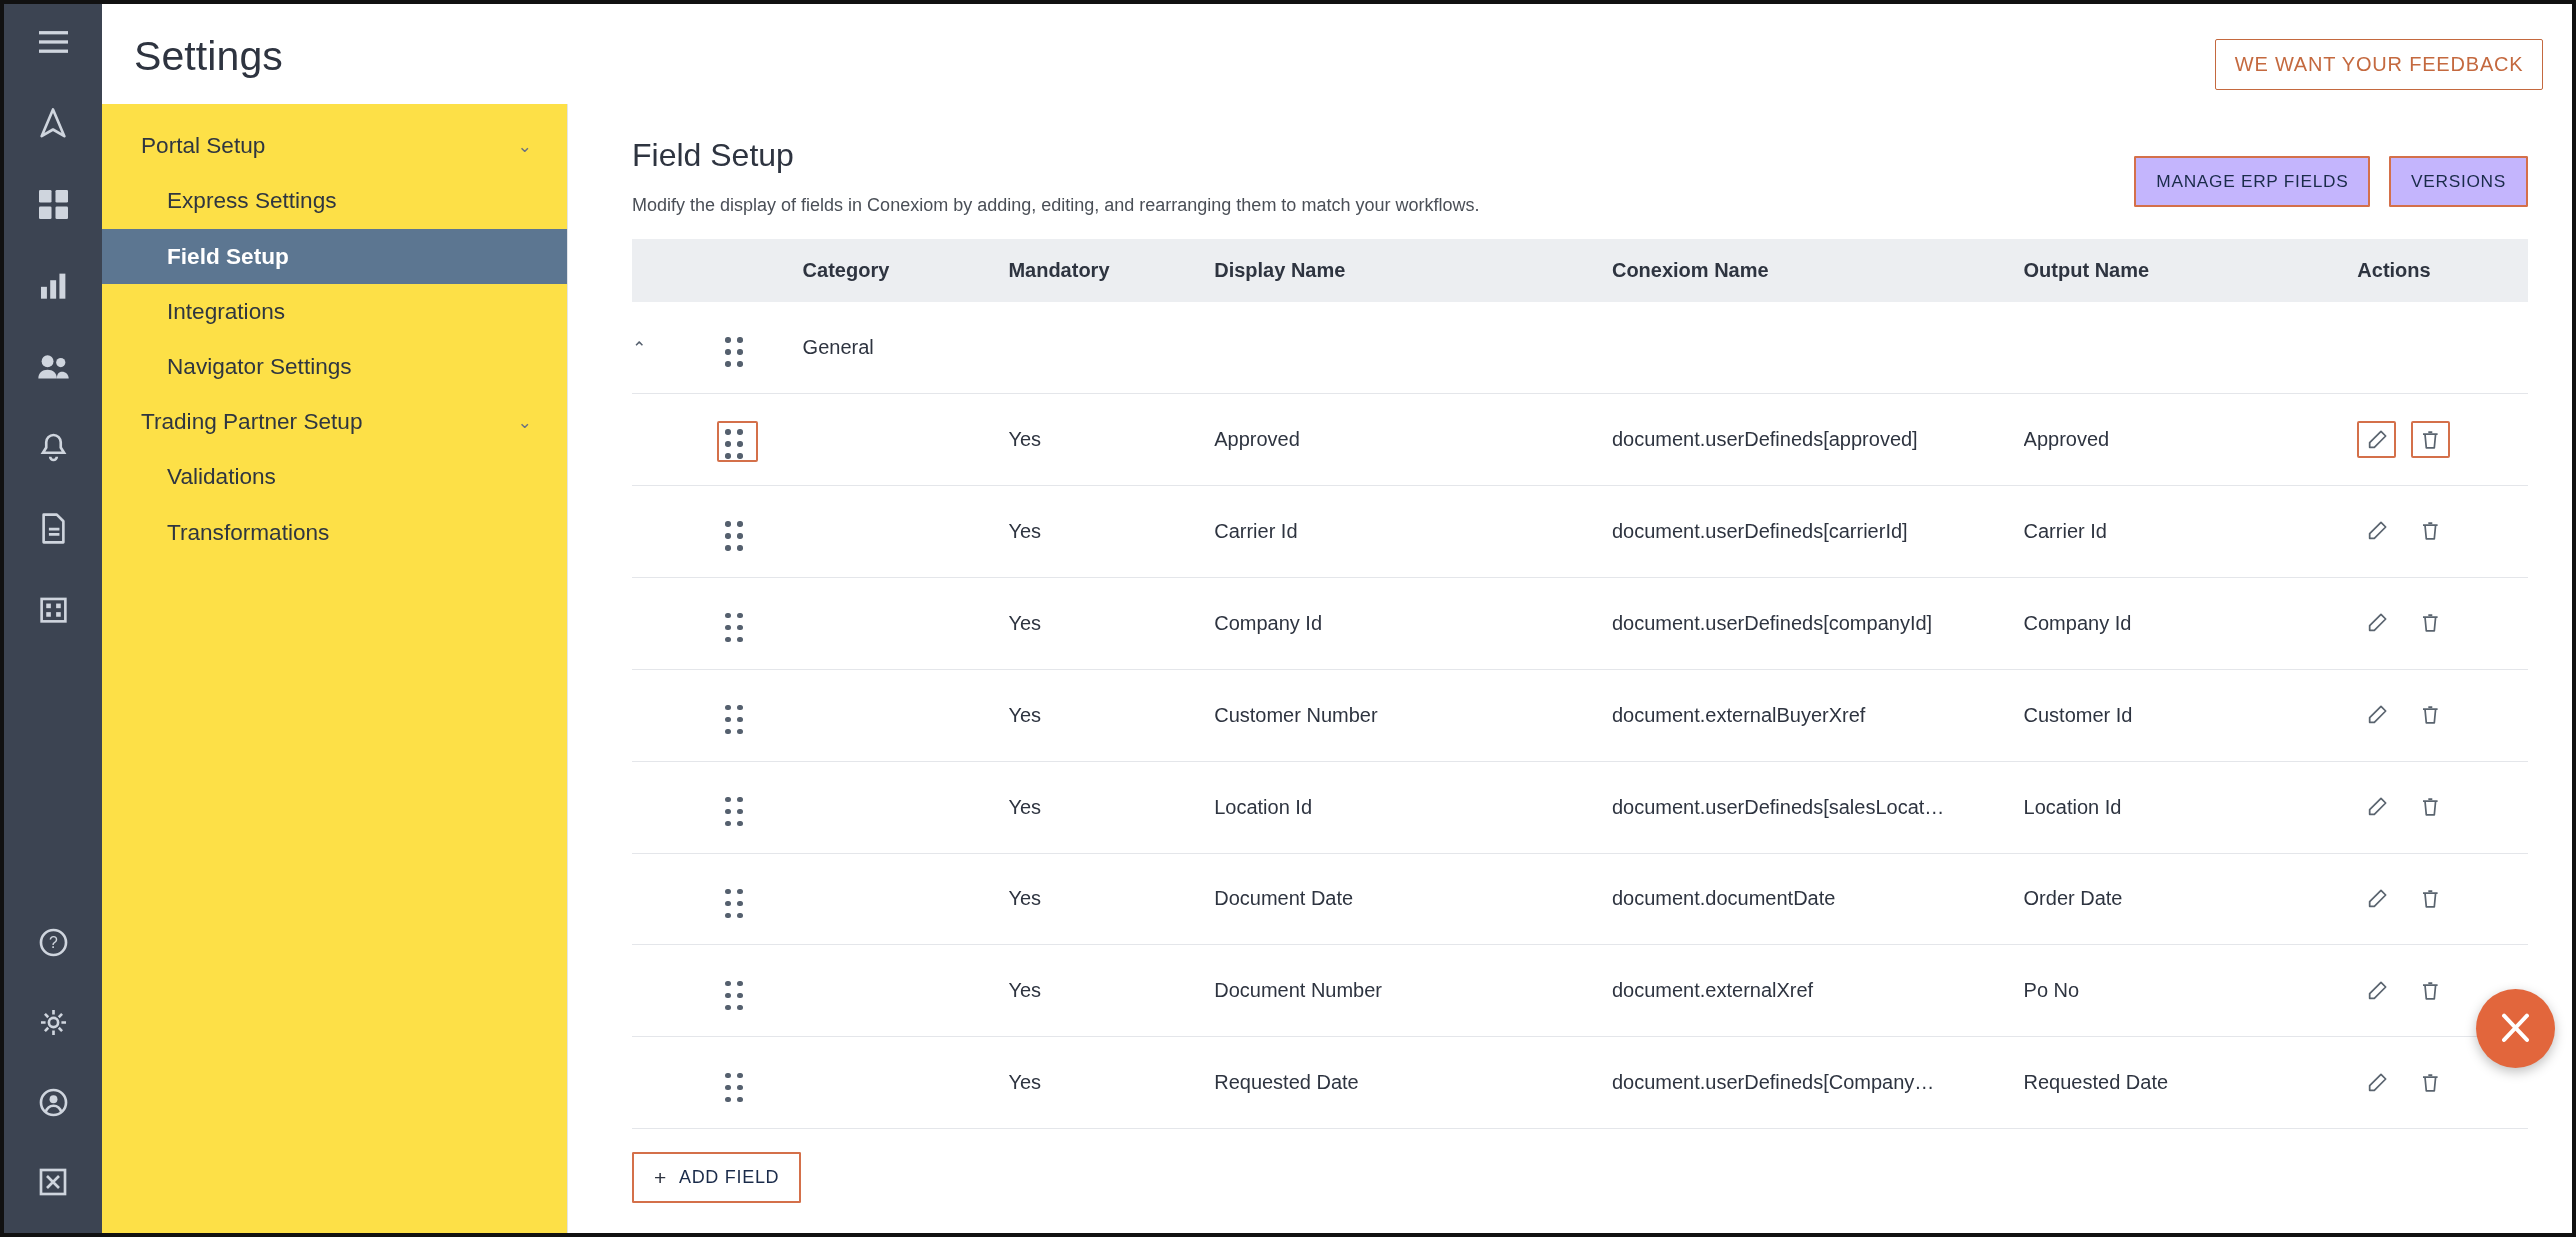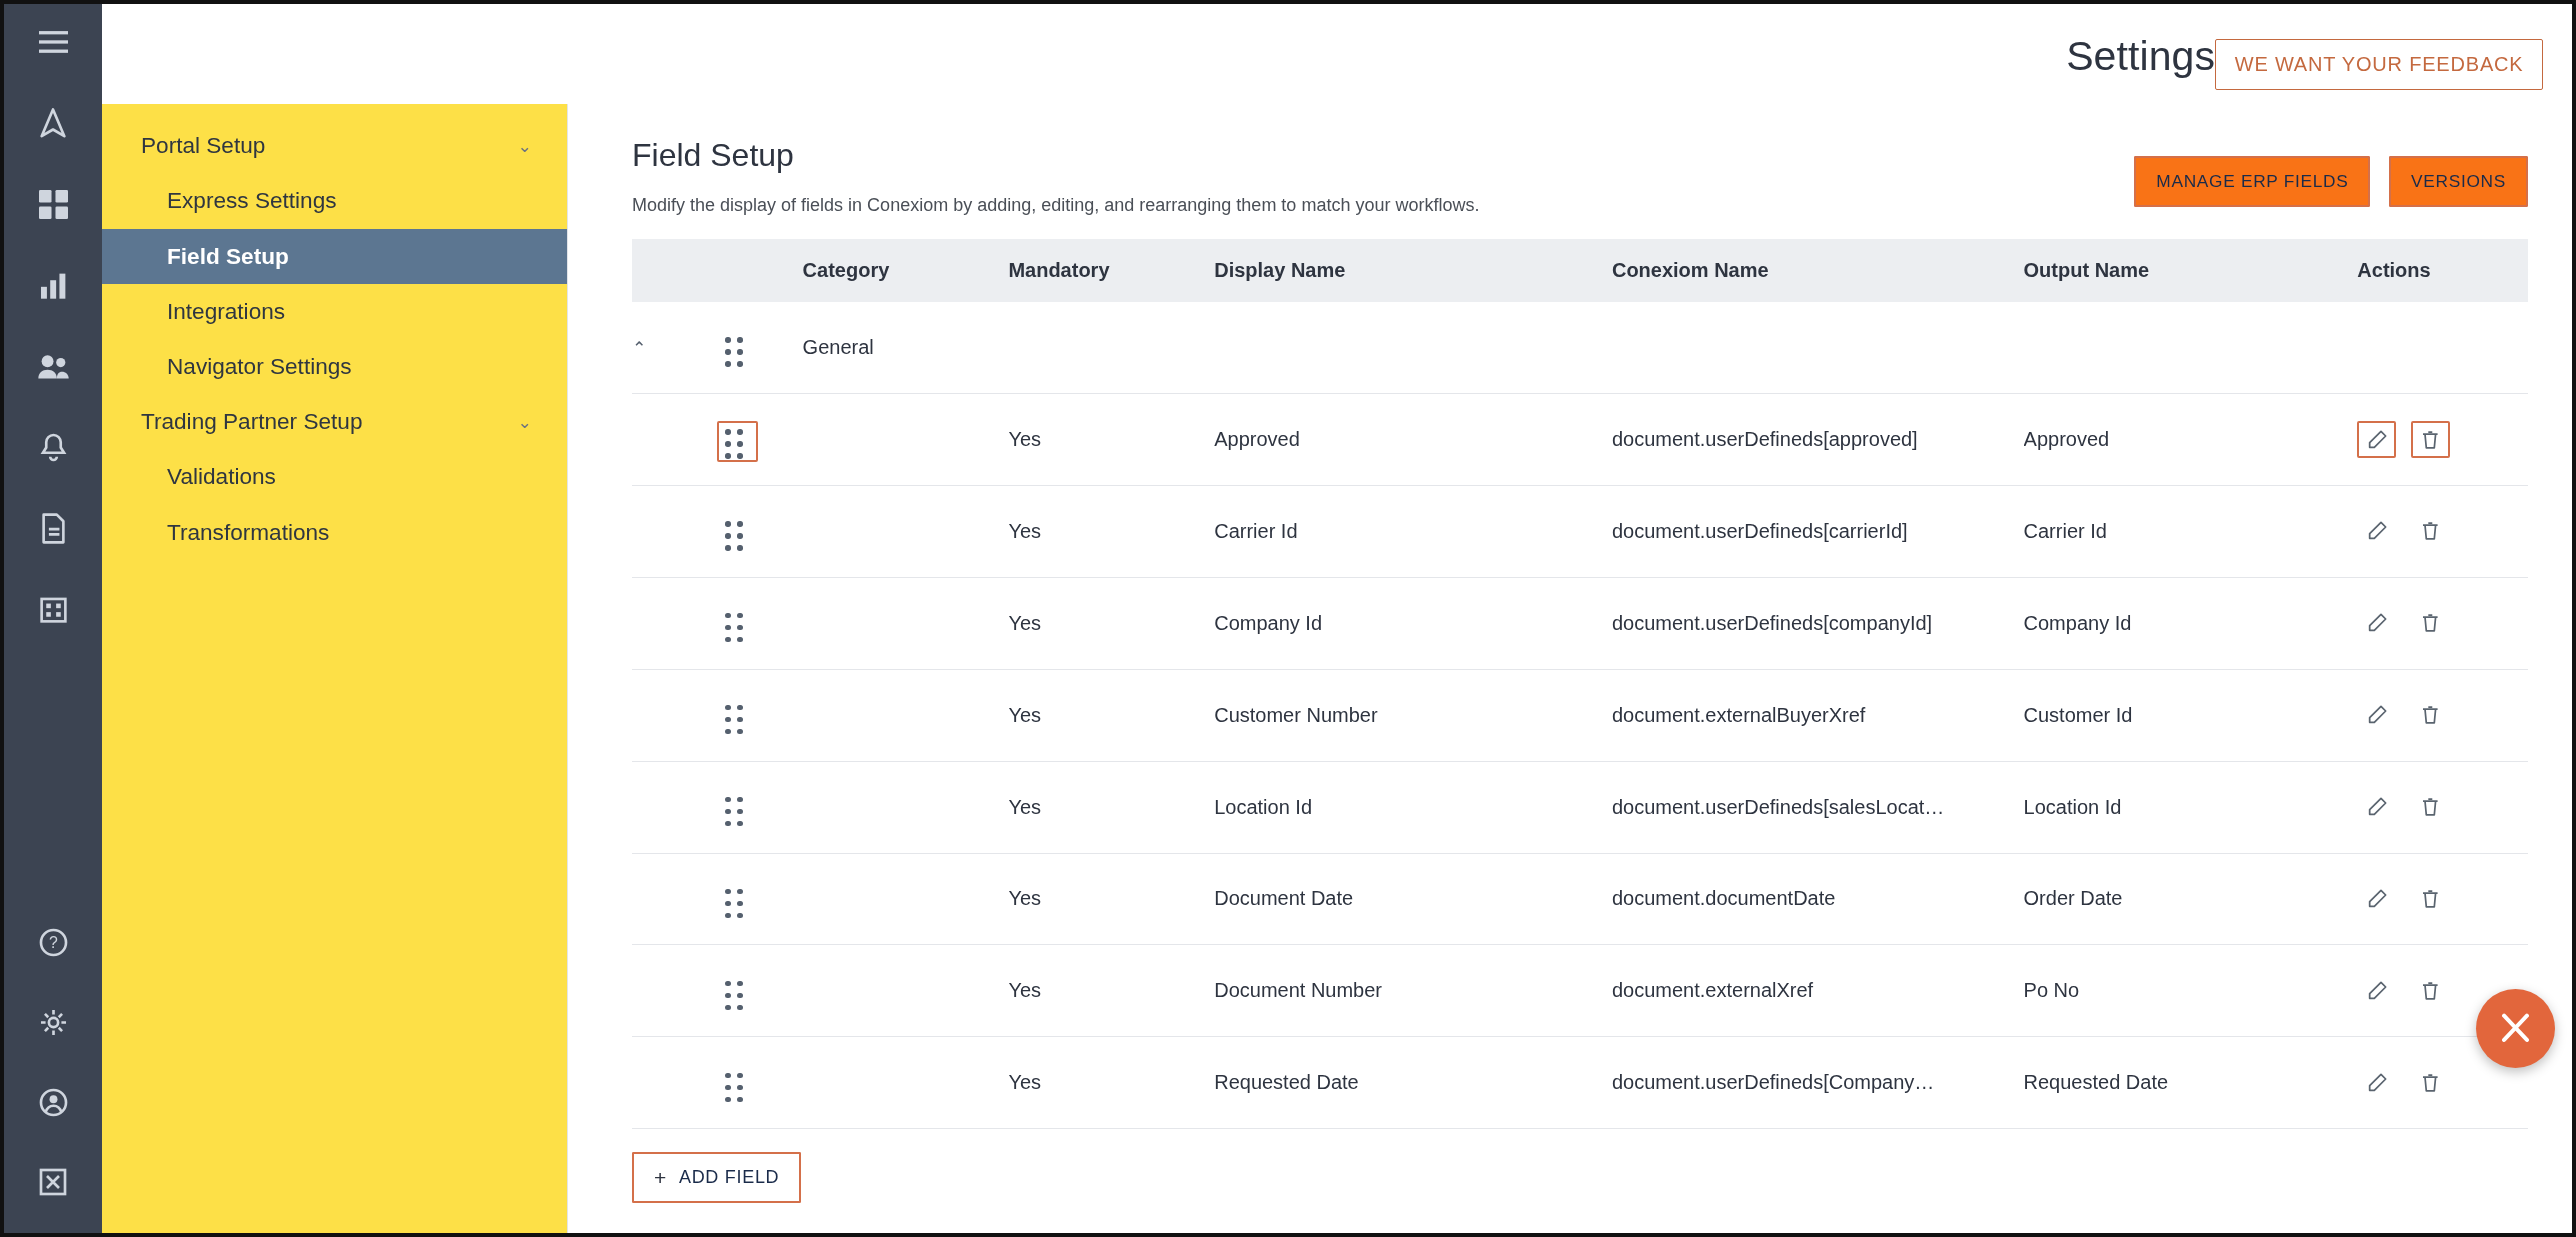--- a/index.html
+++ b/index.html
@@ -47,21 +47,20 @@
   .rail-bottom .rail-icon:last-child { margin-bottom: 0; }
 
   
   .main {
     flex: 1 1 auto;
     display: flex;
     flex-direction: column;
     min-width: 0;
     background: #ffffff;
     position: relative;
-    align-items: flex-end;
   }
 
   .topbar {
     height: 100px;
     flex: 0 0 100px;
     display: flex;
     align-items: flex-start;
     justify-content: space-between;
     padding: 20px 29px 0 32px;
     background: #ffffff;
@@ -142,21 +141,21 @@
   }
   .content-sub {
     font-size: 18px;
     color: #4a4f57;
     margin-top: 21px;
   }
   .head-actions { display: flex; gap: 18.6px; align-items: center; padding-top: 29px; }
   .outline-btn {
     border: 2px solid #d4704a;
     color: #1a2b4a;
-    background: #f97316;
+    background: #c4b5fd;
     font-size: 17.3px;
     letter-spacing: 0.7px;
     padding: 13.3px 20px;
     border-radius: 1.3px;
     white-space: nowrap;
     cursor: pointer;
     font-weight: 400;
   }
 
   

